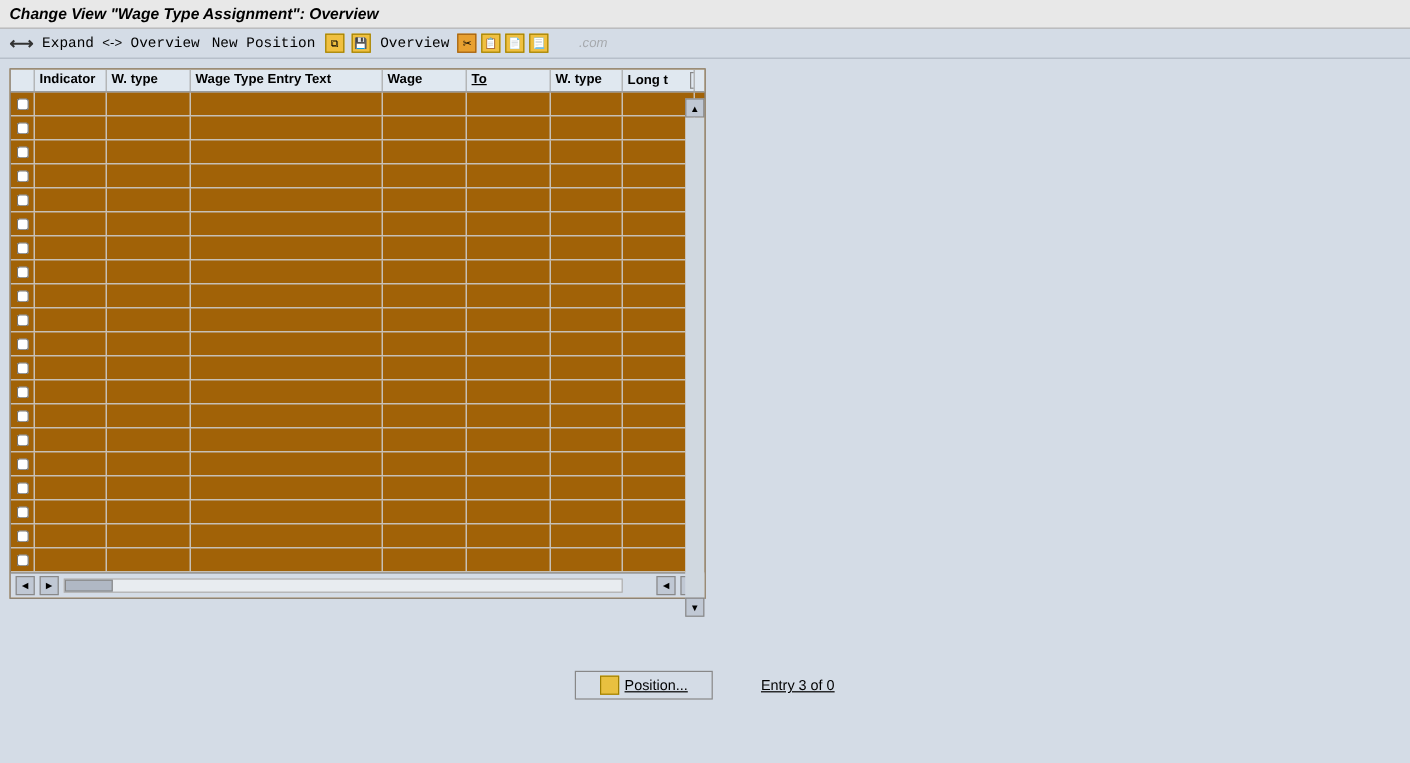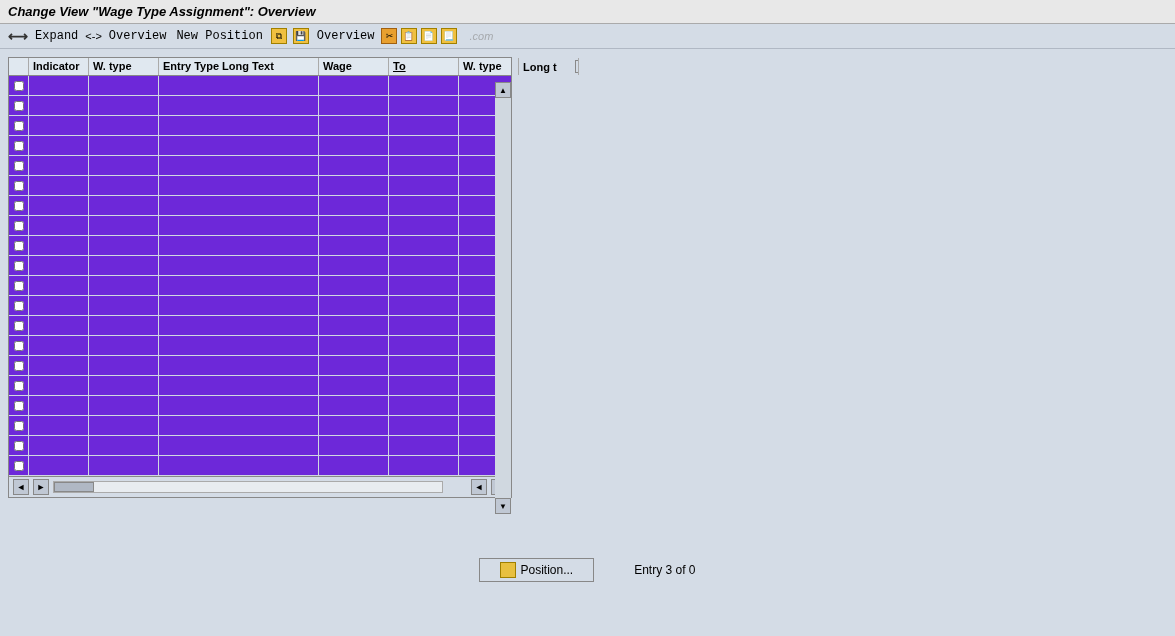--- a/index.html
+++ b/index.html
@@ -47,23 +47,23 @@
       line-height: 14px;
     }
     .icon-box-yellow {
       background: #f0c040;
       border: 1px solid #a08000;
     }
     .main-area {
       padding: 8px;
     }
     .table-container {
-      background: #6d28d9;
+      background: #a16207;
       border: 1px solid #888;
-      width: 504px;
+      width: 580px;
       position: relative;
     }
     .table-header {
       display: flex;
       background: #e0e8f0;
       border-bottom: 1px solid #888;
     }
     .th-check {
       width: 20px;
       min-width: 20px;
@@ -156,20 +156,21 @@
       align-items: center;
       justify-content: center;
       font-size: 9px;
     }
     .bottom-area {
       margin-top: 60px;
       display: flex;
       align-items: center;
       justify-content: center;
       gap: 40px;
+      text-decoration: underline;
     }
     .position-btn {
       background: #d4dce6;
       border: 1px solid #888;
       padding: 3px 20px;
       cursor: pointer;
       font-size: 12px;
       display: flex;
       align-items: center;
       gap: 4px;
@@ -205,36 +206,36 @@
   </button>
   <span class="icon-box icon-box-yellow" style="margin:0 1px;">⧉</span>
   <span class="icon-box icon-box-yellow" style="margin:0 1px;">💾</span>
   <button class="toolbar-btn">
     <span>Overview</span>
   </button>
   <span class="icon-box" style="background:#e8a030; border-color:#a06010;">✂</span>
   <span class="icon-box icon-box-yellow">📋</span>
   <span class="icon-box icon-box-yellow">📄</span>
   <span class="icon-box icon-box-yellow">📃</span>
-  <span style="margin-left:8px; color:#888; font-size:11px; font-style:italic; opacity:0.6;">.com</span>
+  <span style="margin-left:21px; color:#888; font-size:11px; font-style:italic; opacity:0.6;">.com</span>
 </div>
 
 <div class="main-area">
   <div class="table-container">
 
     <div class="table-header">
       <div class="th-check"></div>
       <div class="th col-indicator">
         <span>Indicator</span>
       </div>
       <div class="th col-wtype">
         <span>W. type</span>
       </div>
       <div class="th col-longtext">
-        <span>Entry Type Long Text</span>
+        <span>Wage Type Entry Text</span>
       </div>
       <div class="th col-from">
         <span>Wage</span>
       </div>
       <div class="th col-to">
         <span>To</span>
       </div>
       <div class="th col-wtype2">
         <span>W. type</span>
       </div>

